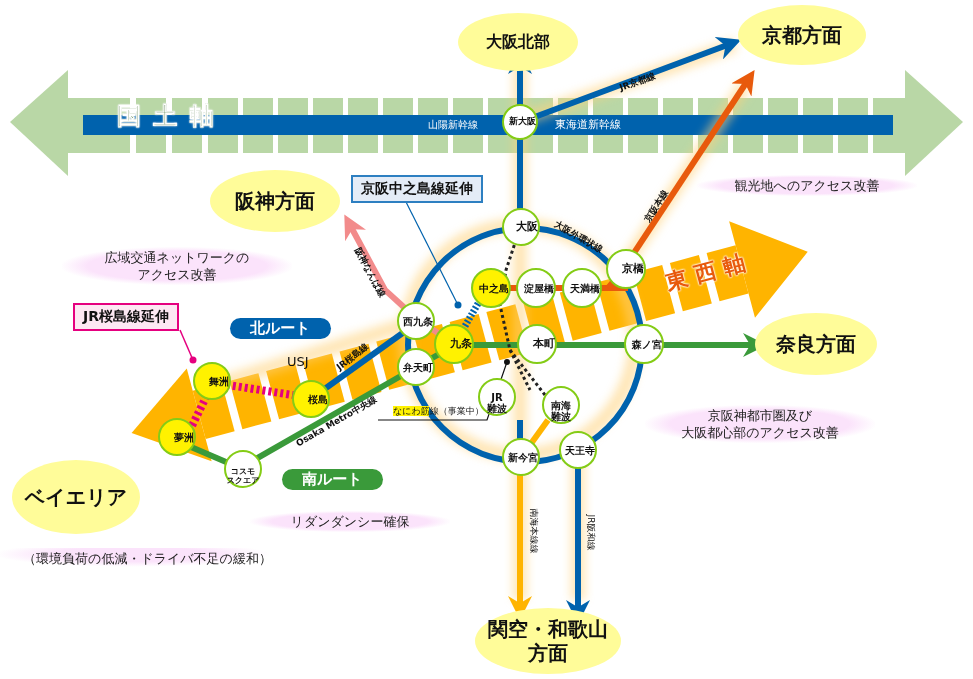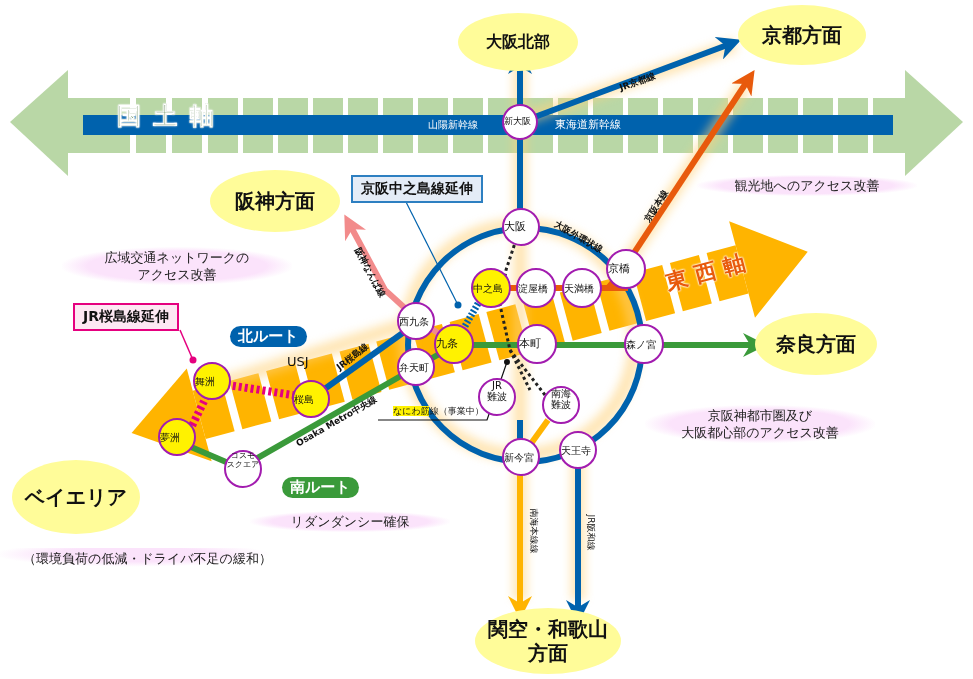--- a/index.html
+++ b/index.html
@@ -5,26 +5,26 @@
   html, body { margin:0; padding:0; background:#ffffff; }
   body { width:973px; height:679px; overflow:hidden; position:relative;
          font-family:"DejaVu Sans", "Liberation Sans", sans-serif; }
   svg { position:absolute; left:0; top:0; }
   .lbl { position:absolute; white-space:nowrap; color:#111; }
   .dest { position:absolute; background:#fffc99; border-radius:50%;
           display:flex; align-items:center; justify-content:center; text-align:center;
           font-weight:bold; color:#111; line-height:1.2; }
   .note { position:absolute; background:radial-gradient(ellipse at center, #fbe3fb 55%, rgba(251,227,251,0) 72%);
           text-align:center; font-size:13px; color:#222; line-height:17px; padding:2px 20px; }
-  .stn { position:absolute; border:2px solid #a21caf; background:#fff; border-radius:50%;
-         display:flex; align-items:center; justify-content:flex-start; text-align:center;
-         font-weight:normal; color:#111; box-sizing:border-box; line-height:1.1; }
+  .stn { position:absolute; border:2px solid #84cc16; background:#fff; border-radius:50%;
+         display:flex; align-items:center; justify-content:flex-end; text-align:center;
+         font-weight:bold; color:#111; box-sizing:border-box; line-height:1.1; }
   .stn.hl { background:#fff200; }
   .route-pill { position:absolute; border-radius:14px; color:#fff; font-weight:bold;
-                font-size:15px; padding:1px 8px;margin-top:8px; }
+                font-size:15px; padding:1px 20px; }
   .callout { position:absolute; font-weight:bold; font-size:14px; padding:3px 8px; color:#111; }
   .line-tag { position:absolute; font-size:9px; font-weight:bold; color:#111; white-space:nowrap; transform-origin:left center; }
 </style>
 </head>
 <body>
 
 <svg width="973" height="679" viewBox="0 0 973 679">
   <defs>
     <filter id="glow" x="-50%" y="-50%" width="200%" height="200%">
       <feGaussianBlur stdDeviation="5"></feGaussianBlur>

